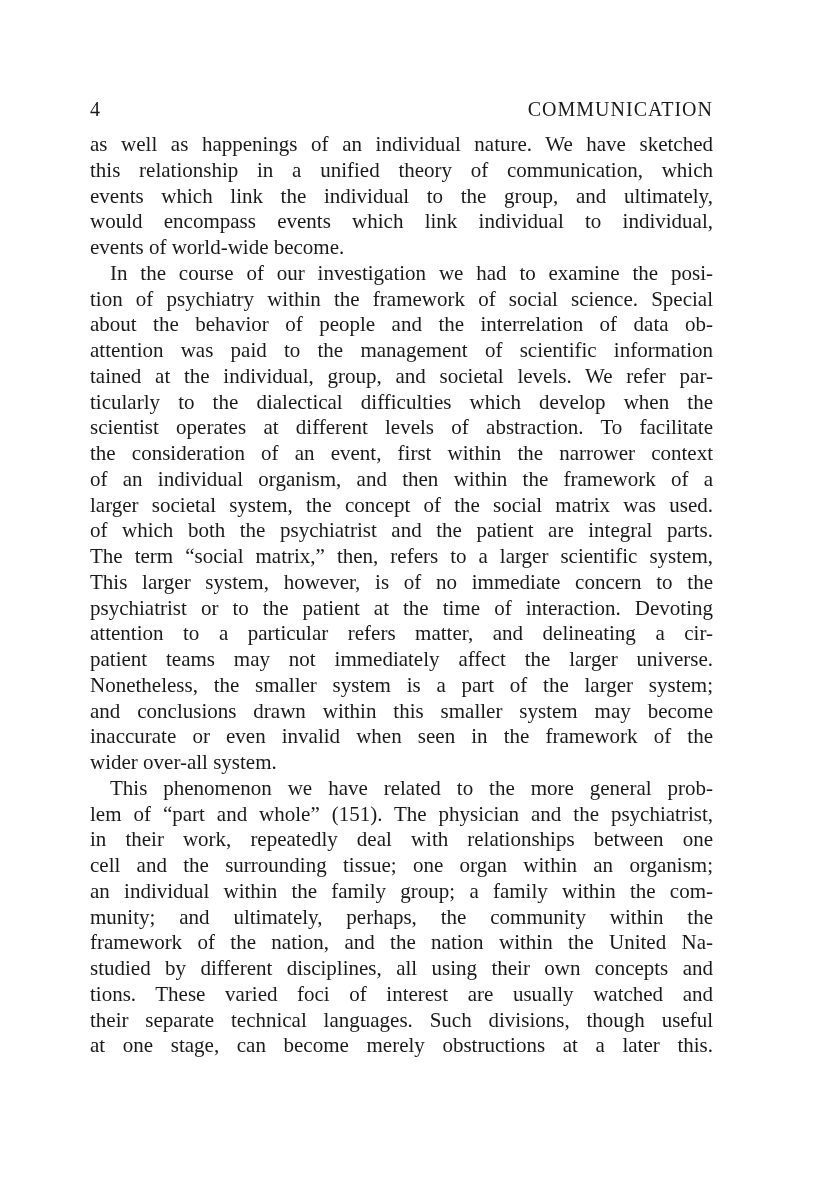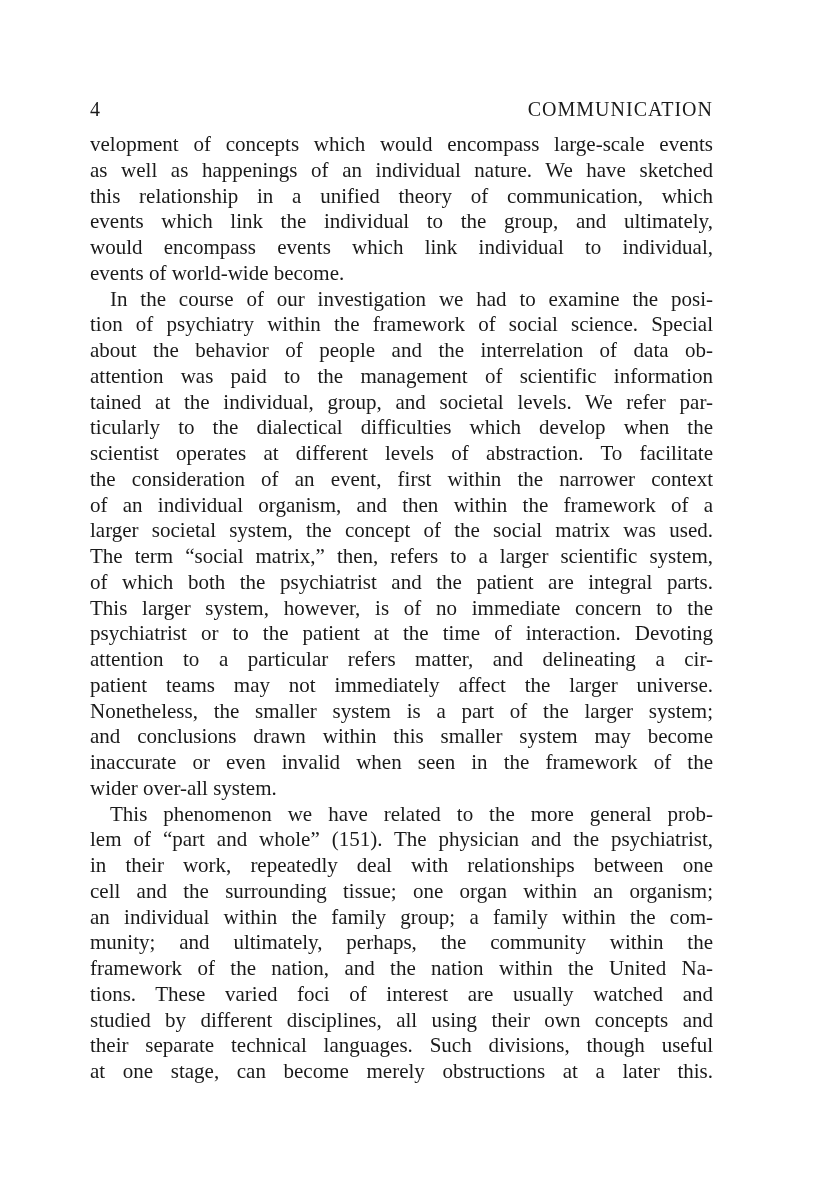--- a/index.html
+++ b/index.html
@@ -65,58 +65,57 @@
 
 <div class="page">
   <div class="running-head">
     <span class="page-number">4</span>
     <span class="running-title">COMMUNICATION</span>
   </div>
 
   <div class="body-text">
 
     <div>
-      <span class="line">velopment of concepts which would encompass large-scale events</span>
       <span class="line">as well as happenings of an individual nature. We have sketched</span>
       <span class="line">this relationship in a unified theory of communication, which</span>
       <span class="line">events which link the individual to the group, and ultimately,</span>
       <span class="line">would encompass events which link individual to individual,</span>
       <span class="line last">events of world-wide become.</span>
     </div>
 
     <div>
       <span class="line indent">In the course of our investigation we had to examine the posi-</span>
       <span class="line">tion of psychiatry within the framework of social science. Special</span>
       <span class="line">about the behavior of people and the interrelation of data ob-</span>
       <span class="line">attention was paid to the management of scientific information</span>
       <span class="line">tained at the individual, group, and societal levels. We refer par-</span>
       <span class="line">ticularly to the dialectical difficulties which develop when the</span>
       <span class="line">scientist operates at different levels of abstraction. To facilitate</span>
       <span class="line">the consideration of an event, first within the narrower context</span>
       <span class="line">of an individual organism, and then within the framework of a</span>
       <span class="line">larger societal system, the concept of the social matrix was used.</span>
+      <span class="line">of which both the psychiatrist and the patient are integral parts.</span>
       <span class="line">The term “social matrix,” then, refers to a larger scientific system,</span>
-      <span class="line">of which both the psychiatrist and the patient are integral parts.</span>
       <span class="line">This larger system, however, is of no immediate concern to the</span>
       <span class="line">psychiatrist or to the patient at the time of interaction. Devoting</span>
       <span class="line">attention to a particular refers matter, and delineating a cir-</span>
       <span class="line">patient teams may not immediately affect the larger universe.</span>
       <span class="line">Nonetheless, the smaller system is a part of the larger system;</span>
       <span class="line">and conclusions drawn within this smaller system may become</span>
       <span class="line">inaccurate or even invalid when seen in the framework of the</span>
       <span class="line last">wider over-all system.</span>
     </div>
 
     <div>
       <span class="line indent">This phenomenon we have related to the more general prob-</span>
       <span class="line">lem of “part and whole” (151). The physician and the psychiatrist,</span>
       <span class="line">in their work, repeatedly deal with relationships between one</span>
       <span class="line">cell and the surrounding tissue; one organ within an organism;</span>
       <span class="line">an individual within the family group; a family within the com-</span>
       <span class="line">munity; and ultimately, perhaps, the community within the</span>
       <span class="line">framework of the nation, and the nation within the United Na-</span>
+      <span class="line">studied by different disciplines, all using their own concepts and</span>
       <span class="line">tions. These varied foci of interest are usually watched and</span>
-      <span class="line">studied by different disciplines, all using their own concepts and</span>
       <span class="line">their separate technical languages. Such divisions, though useful</span>
       <span class="line">at one stage, can become merely obstructions at a later this.</span>
     </div>
   </div>
 </div>
 
 </body></html>

